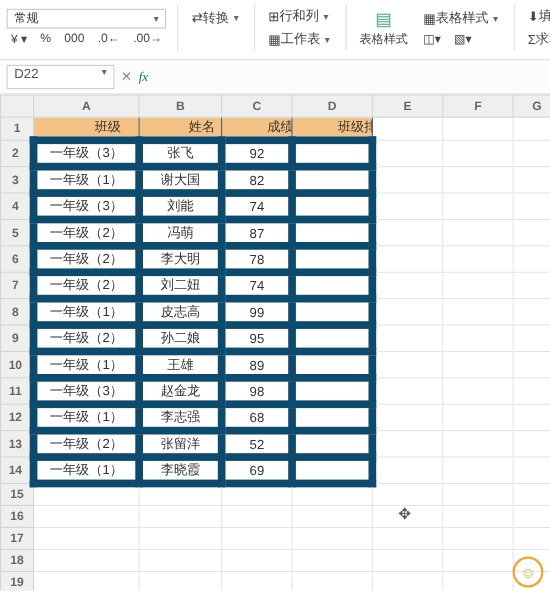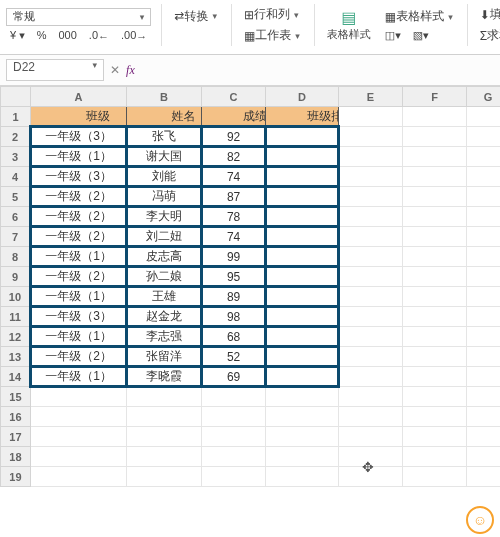--- a/index.html
+++ b/index.html
@@ -62,21 +62,21 @@
   }
   .namebox {
     border: 1px solid #cfcfcf;
     background: #fff;
     width: 98px; height: 22px;
     display: flex; align-items: flex-start;
     padding: 0 6px;
     justify-content: space-between;
     color: #555;
   }
-  .fx-icn { color: #701a75; font-style: italic; font-family: serif; }
+  .fx-icn { color: #15803d; font-style: italic; font-family: serif; }
   .cancel-icn { color: #888; }
   .formula-input {
     flex: 1; border: none; height: 20px;
     outline: none; color: #555; background: transparent;
   }
 
   
   .grid-wrap { overflow: hidden; position: relative; height: 454px; }
   table.grid {
     border-collapse: collapse;
@@ -107,21 +107,21 @@
   
   col.cA { width: 90px; }
   col.cB { width: 70px; }
   col.cC { width: 60px; }
   col.cD { width: 68px; }
   col.cE { width: 60px; }
   col.cF { width: 60px; }
   col.cG { width: 40px; }
 
   
-  td.b { border: 3px solid #0c4a6e; }
+  td.b { border: 7px solid #0c4a6e; }
   
   td.h { background: #f4c186; font-weight: 500; border: 1px solid #555; padding-left: 41px; }
 
   
   .cursor {
     position: absolute;
     left: 362px; top: 373px;
     font-size: 14px; color: #555;
     pointer-events: none;
   }

